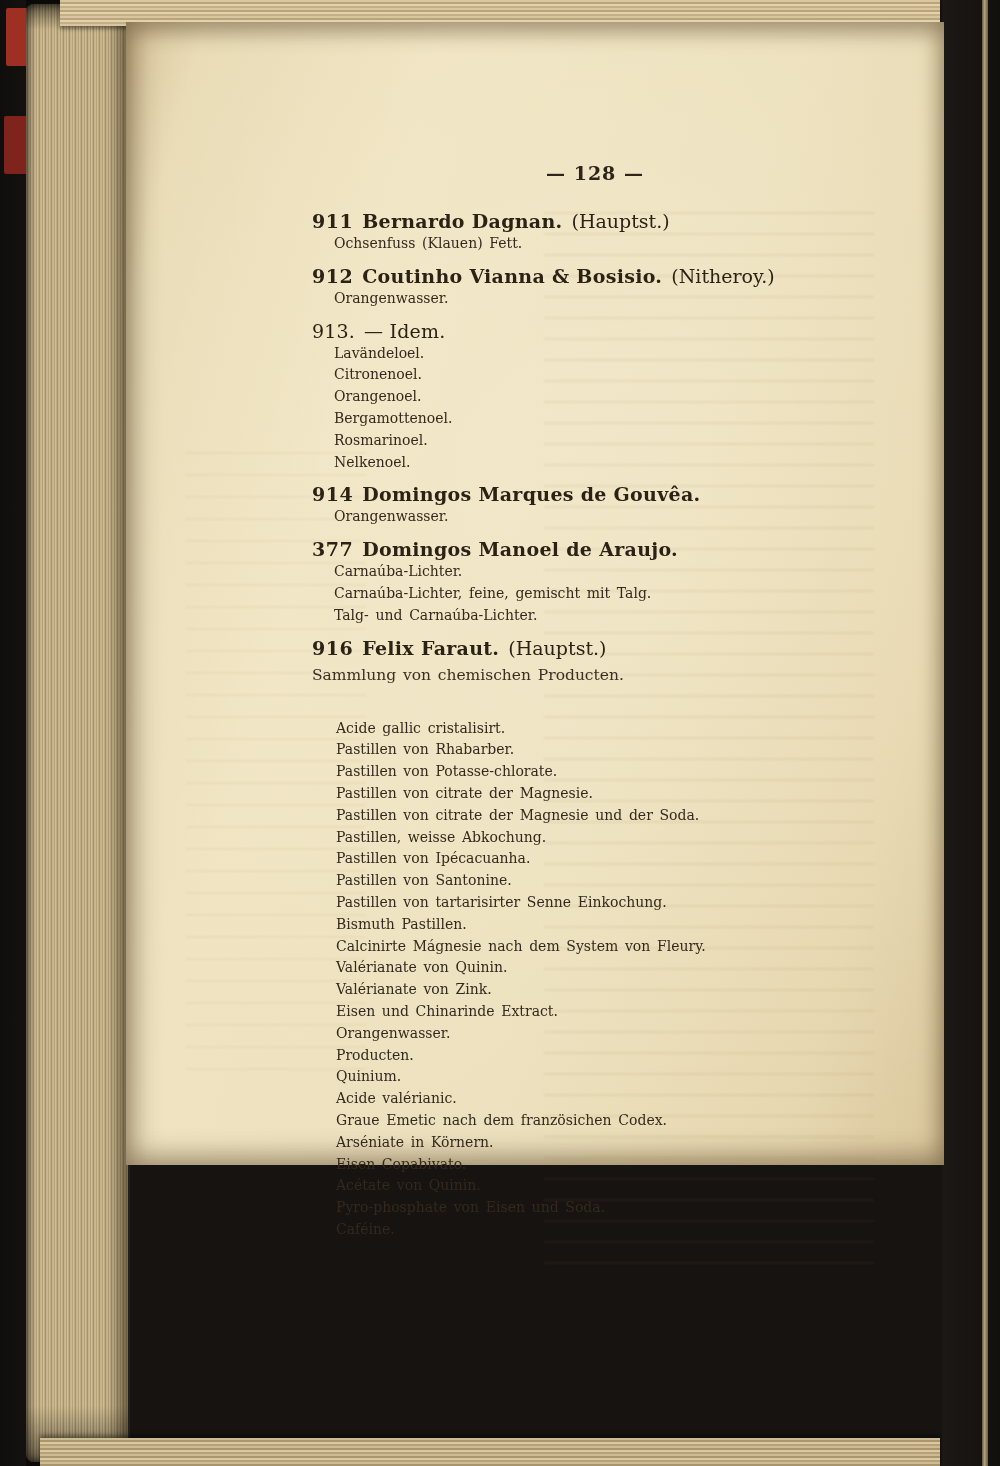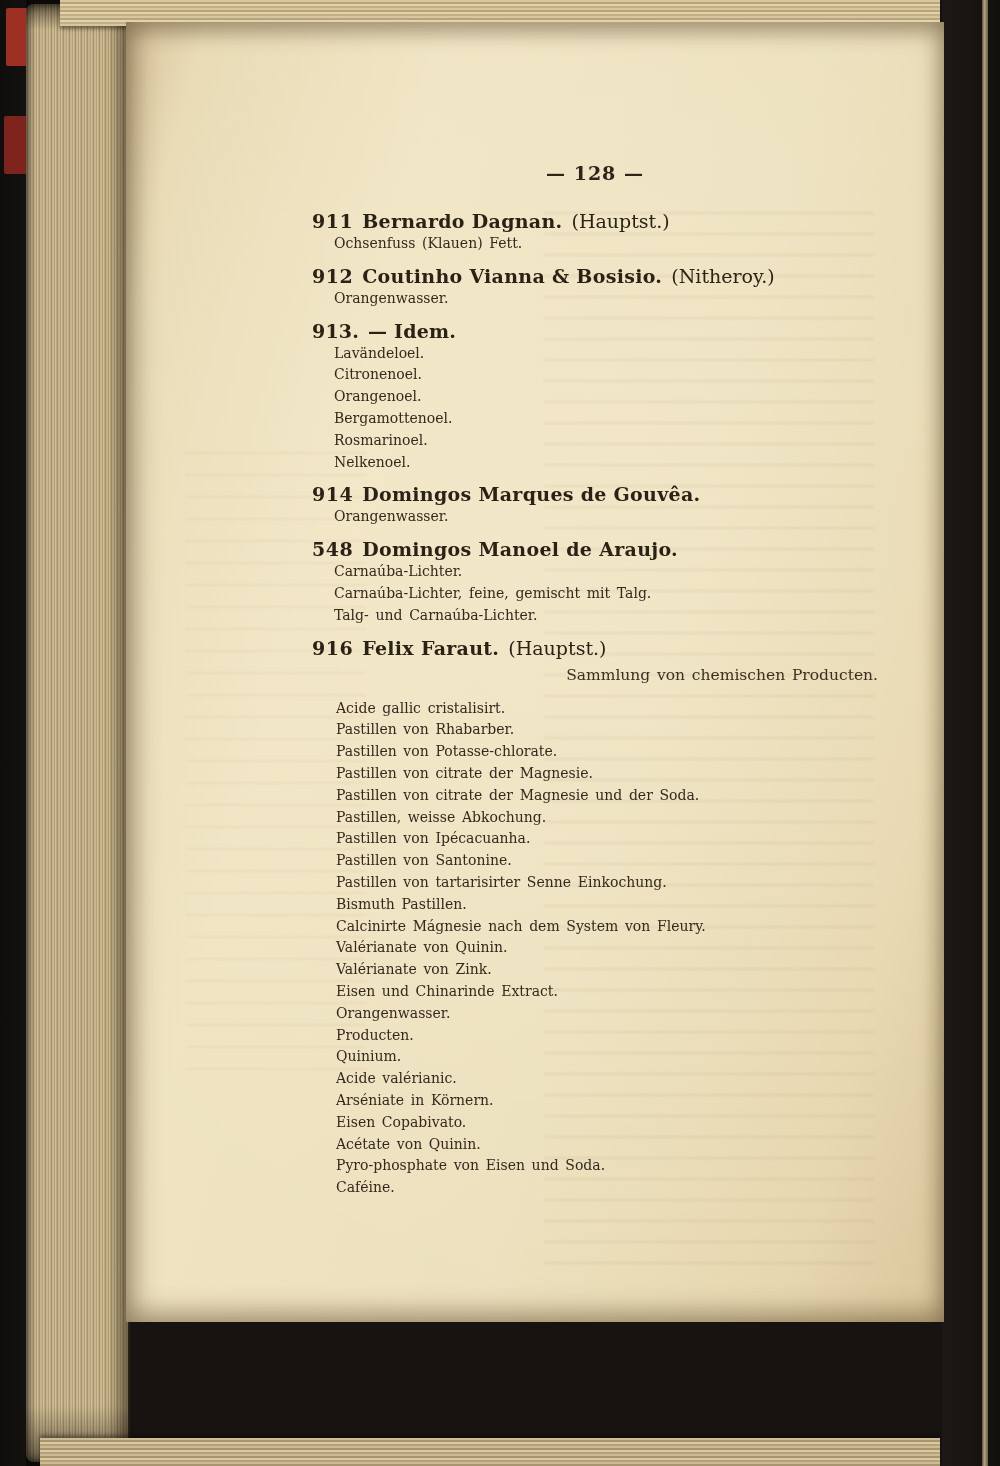--- a/index.html
+++ b/index.html
@@ -57,21 +57,21 @@
     background:linear-gradient(90deg,#1c1815 0%,#12100d 100%);
   }
   .right-edge-line{
     position:absolute;right:12px;top:0;width:6px;height:100%;
     background:linear-gradient(90deg,#6b5c41,#cdbb93 40%,#7a6a4c);
     opacity:.85;
   }
 
   
   .page{
-    position:absolute;left:126px;top:22px;width:818px;height:1300px;
+    position:absolute;left:126px;top:22px;width:818px;height:1143px;
     background:
       radial-gradient(ellipse 120% 90% at 55% 40%, rgba(255,250,230,.25), rgba(0,0,0,0) 70%),
       linear-gradient(105deg,#d6c299 0%,#e8dab4 7%,#efe3c1 28%,#ece0bd 60%,#e6d6ae 86%,#d9c69c 100%);
     box-shadow:
       inset 0 14px 18px rgba(90,70,40,.28),
       inset 0 -16px 20px rgba(90,70,40,.25),
       inset 14px 0 22px rgba(80,60,30,.25),
       inset -10px 0 18px rgba(80,60,30,.18);
   }
   
@@ -107,33 +107,33 @@
   .entries{margin-top:26px;}
   .entry{margin-bottom:10px;}
   .entry-head{
     font-size:19px;
     line-height:23px;
     color:#2b2216;
   }
   .entry-head .num{font-weight:700;margin-right:9px;letter-spacing:.5px;}
   .entry-head .name{font-weight:700;letter-spacing:.3px;}
   .entry-head.plain .num,
-  .entry-head.plain .name{font-weight:700;letter-spacing:.2px;}
+  .entry-head.plain .name{font-weight:400;letter-spacing:.2px;}
   .entry-head .suffix{margin-left:9px;font-weight:400;text-align:center;}
   .item{
     font-size:14px;
     line-height:21.8px;
     padding-left:22px;
     word-spacing:.16em;
     color:#33291d;
   }
   .entry-subtitle{
-    text-align:right;
+    text-align:left;
     font-size:15.5px;
-    margin:6px 0 14px 0;
+    margin:6px 0 34px 0;
     word-spacing:.12em;
     color:#3a2f21;
   }
   .entry.big .item{padding-left:24px;}
 </style>
 </head>
 <body>
 
 <div class="scene">
 
@@ -170,21 +170,21 @@
             <div class="item">Orangenoel.</div>
             <div class="item">Bergamottenoel.</div>
             <div class="item">Rosmarinoel.</div>
             <div class="item">Nelkenoel.</div>
           </div>
           <div class="entry">
             <div class="entry-head"><span class="num">914</span><span class="name">Domingos Marques de Gouvêa.</span></div>
             <div class="item">Orangenwasser.</div>
           </div>
           <div class="entry">
-            <div class="entry-head"><span class="num">548</span><span class="name">Domingos Manoel de Araujo.</span></div>
+            <div class="entry-head"><span class="num">377</span><span class="name">Domingos Manoel de Araujo.</span></div>
             <div class="item">Carnaúba-Lichter.</div>
             <div class="item">Carnaúba-Lichter, feine, gemischt mit Talg.</div>
             <div class="item">Talg- und Carnaúba-Lichter.</div>
           </div>
           <div class="entry big">
             <div class="entry-head"><span class="num">916</span><span class="name">Felix Faraut.</span><span class="suffix">(Hauptst.)</span></div>
             <div class="entry-subtitle">Sammlung von chemischen Producten.</div>
             <div class="item">Acide gallic cristalisirt.</div>
             <div class="item">Pastillen von Rhabarber.</div>
             <div class="item">Pastillen von Potasse-chlorate.</div>
@@ -196,20 +196,21 @@
             <div class="item">Pastillen von tartarisirter Senne Einkochung.</div>
             <div class="item">Bismuth Pastillen.</div>
             <div class="item">Calcinirte Mágnesie nach dem System von Fleury.</div>
             <div class="item">Valérianate von Quinin.</div>
             <div class="item">Valérianate von Zink.</div>
             <div class="item">Eisen und Chinarinde Extract.</div>
             <div class="item">Orangenwasser.</div>
             <div class="item">Producten.</div>
             <div class="item">Quinium.</div>
             <div class="item">Acide valérianic.</div>
+            <div class="item">Graue Emetic nach dem französichen Codex.</div>
             <div class="item">Arséniate in Körnern.</div>
             <div class="item">Eisen Copabivato.</div>
             <div class="item">Acétate von Quinin.</div>
             <div class="item">Pyro-phosphate von Eisen und Soda.</div>
             <div class="item">Caféine.</div>
           </div>
         </div>
     </div>
   </div>
 

